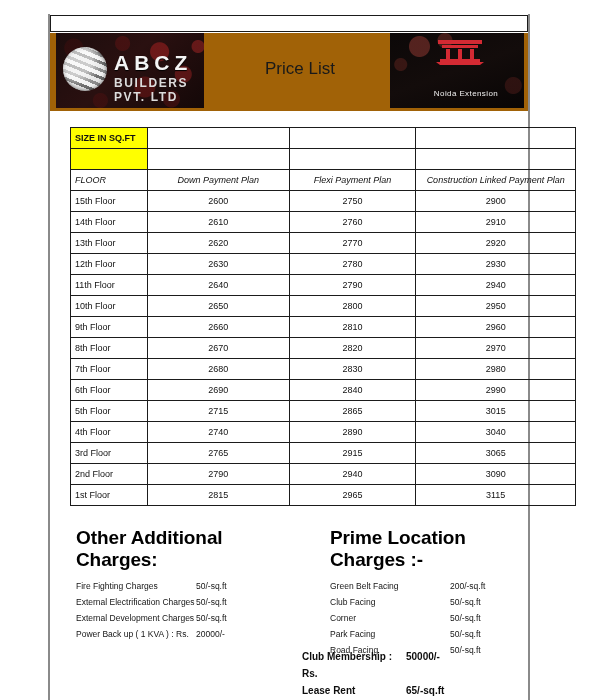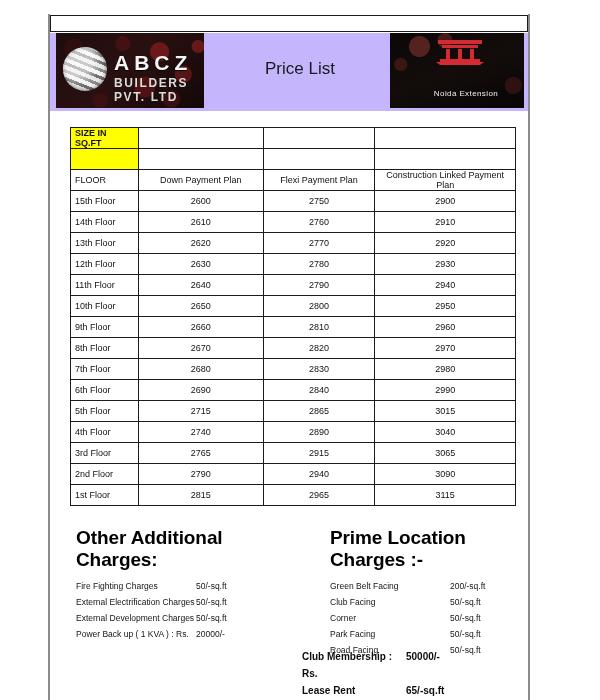--- a/index.html
+++ b/index.html
@@ -41,21 +41,21 @@
     background: #ffffff;
   }
 
   
   .header-band {
     position: absolute;
     left: 50px;
     top: 33px;
     width: 478px;
     height: 78px;
-    background: #c4b5fd;
+    background: #a16207;
   }
 
   
   .logo-abcz {
     position: absolute;
     left: 6px;
     top: 0px;
     width: 148px;
     height: 75px;
     background:
@@ -161,38 +161,38 @@
     font-family: "Liberation Sans", sans-serif;
     letter-spacing: .4px;
     margin-left: 18px;
   }
 
   
   .price-table {
     position: absolute;
     left: 70px;
     top: 127px;
-    width: 446px;
+    width: 506px;
     border-collapse: collapse;
     font-family: "Liberation Sans", sans-serif;
   }
   .price-table td {
     border: 1px solid #1b1b1b;
     height: 21px;
     font-size: 9px;
     color: #111;
     padding: 0 4px;
   }
   .c-floor  { width: 68px;  text-align: left; }
   .c-plan   { text-align: center; }
   .c-dp     { width: 125px; }
   .c-fx     { width: 112px; }
   .c-cl     { width: 141px; }
   .yellow   { background: #ffff00; font-weight: 700; font-size: 8.5px; }
-  .hdr-row td { font-size: 9px; }
+  .hdr-row td { font-size: 9px; font-style: italic; }
 
   
   .charges {
     position: absolute;
     top: 527px;
     font-family: "Liberation Sans", sans-serif;
   }
   .charges.left  { left: 76px;  width: 215px; }
   .charges.right { left: 302px; width: 215px; margin-left: 28px; }
 

